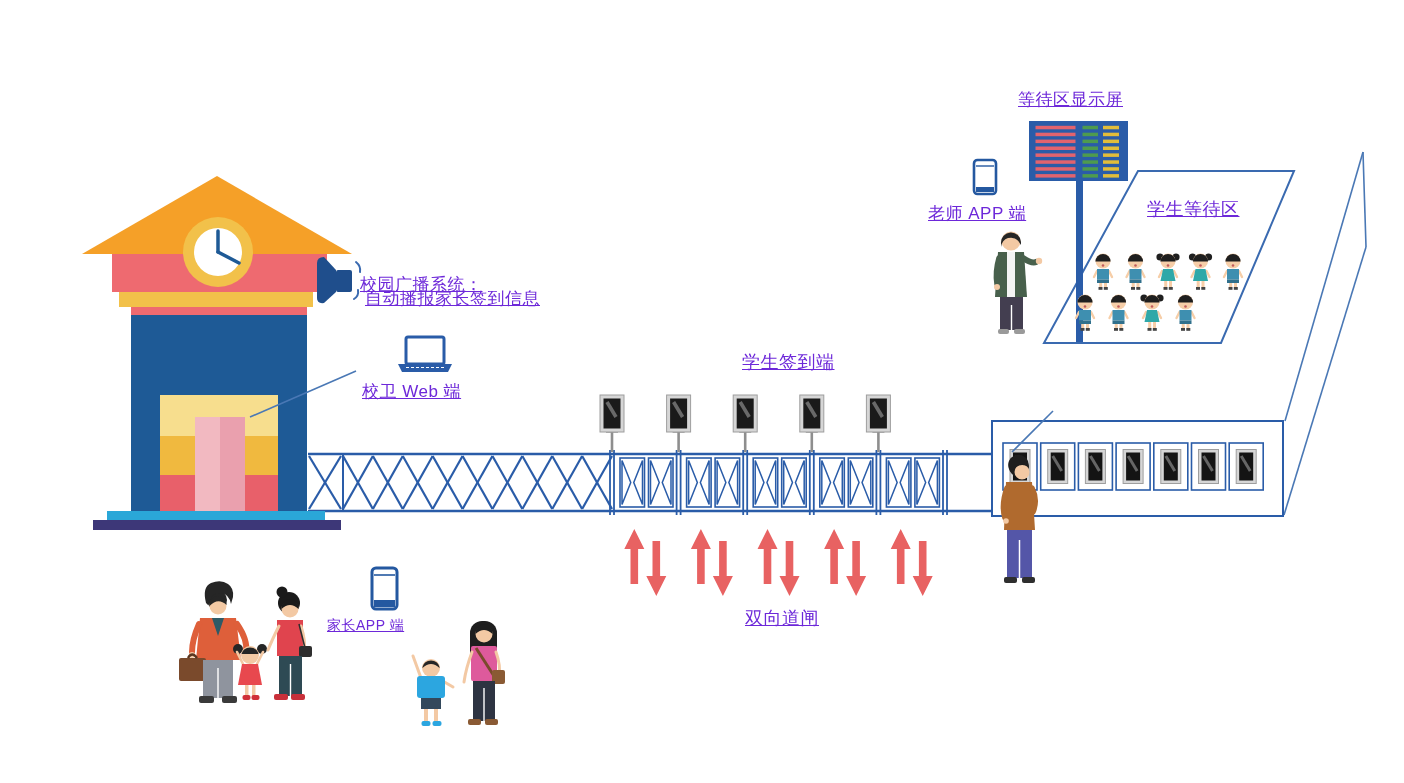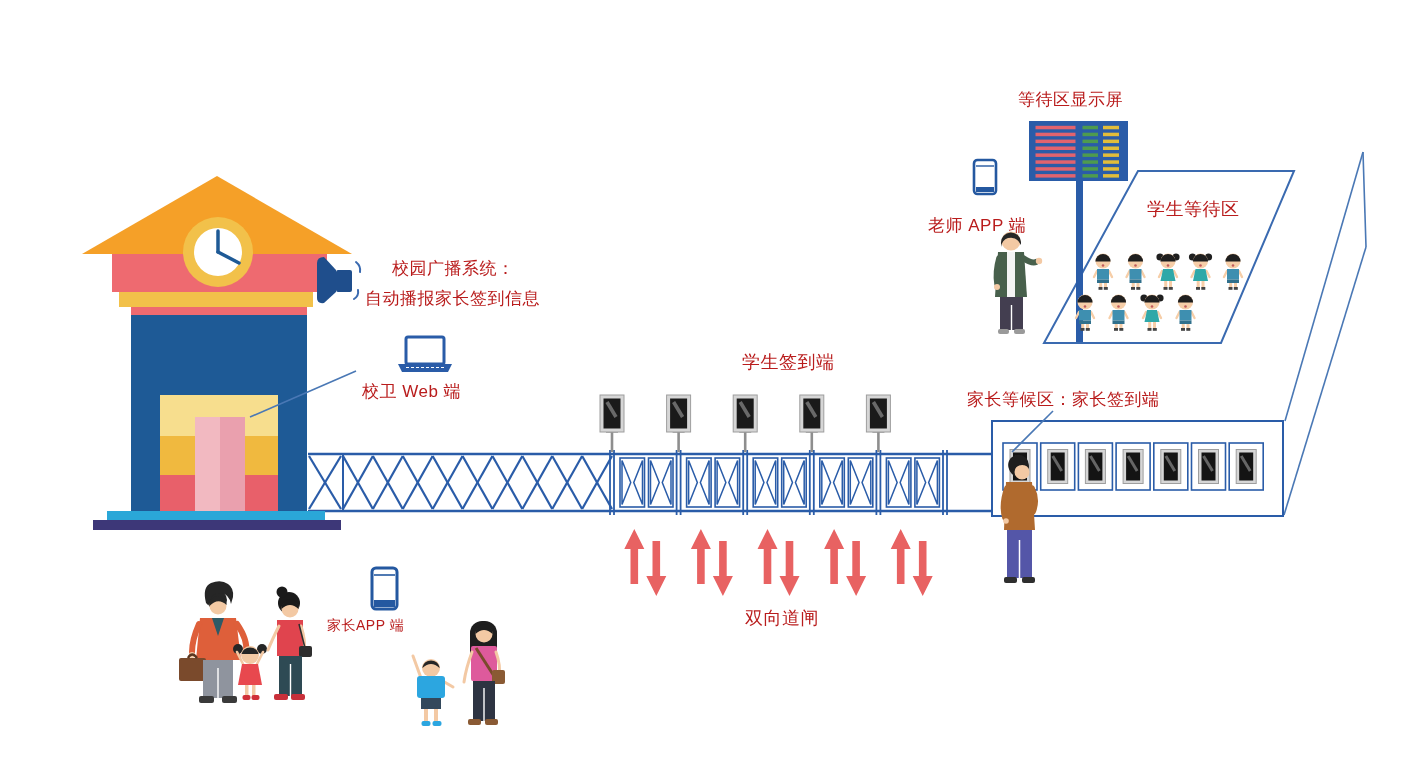--- a/index.html
+++ b/index.html
@@ -1,18 +1,18 @@
 <!DOCTYPE html>
 <html><head>
 <meta charset="utf-8">
 <style>
   html,body{margin:0;padding:0;background:#fff;}
   .stage{position:relative;width:1404px;height:783px;background:#fff;overflow:hidden;font-family:"Liberation Sans","DejaVu Sans",sans-serif;}
   svg.diagram{position:absolute;left:0;top:0;}
-  .lbl{position:absolute;color:#b91c1c;white-space:nowrap;font-size:17px;letter-spacing:0.5px;}
+  .lbl{position:absolute;color:#6d28d9;white-space:nowrap;font-size:17px;letter-spacing:0.5px;text-decoration:underline;}
   .ttl{position:absolute;white-space:nowrap;font-size:26px;letter-spacing:1px;color:#3F7FC1;}
 </style>
 </head>
 <body>
 
 <div class="stage">
 <svg class="diagram" width="1404" height="783" viewBox="0 0 1404 783">
 
   <g stroke="#4A78B5" stroke-width="1.6" fill="none">
     <line x1="1285" y1="421" x2="1363" y2="152"></line>
@@ -451,23 +451,22 @@
       <path d="M496,652 Q501,666 499,676" stroke="#F3C9A4" stroke-width="3" fill="none" stroke-linecap="round"></path>
       <rect x="492" y="670" width="13" height="14" rx="2" fill="#8A5A34"></rect>
       <rect x="473" y="681" width="22" height="40" fill="#2E3442"></rect>
       <line x1="484" y1="688" x2="484" y2="721" stroke="#fff" stroke-width="1.4"></line>
       <rect x="468" y="719" width="13" height="6" rx="2" fill="#8A5A34"></rect>
       <rect x="485" y="719" width="13" height="6" rx="2" fill="#8A5A34"></rect>
     </g>
   </g>
 </svg>
 
-<div class="lbl" style="left:360px;top:257px;margin-left:32px;">校园广播系统：</div>
+<div class="lbl" style="left:360px;top:273px;">校园广播系统：</div>
 <div class="lbl" style="left:365px;top:287px;">自动播报家长签到信息</div>
 <div class="lbl" style="left:362px;top:380px;">校卫 Web 端</div>
 <div class="lbl" style="left:694px;top:350px;font-size:18px;margin-left:48px;">学生签到端</div>
 <div class="lbl" style="left:745px;top:606px;font-size:18px;text-align:right;">双向道闸</div>
-<div class="lbl" style="left:967px;top:388px;">家长等候区：家长签到端</div>
 <div class="lbl" style="left:1018px;top:88px;">等待区显示屏</div>
-<div class="lbl" style="left:928px;top:214px;text-align:right;">老师 APP 端</div>
+<div class="lbl" style="left:928px;top:202px;text-align:right;">老师 APP 端</div>
 <div class="lbl" style="left:1147px;top:197px;font-size:18px;">学生等待区</div>
 <div class="lbl" style="left:327px;top:617px;font-size:14px;">家长APP 端</div>
 </div>
 
 </body></html>

